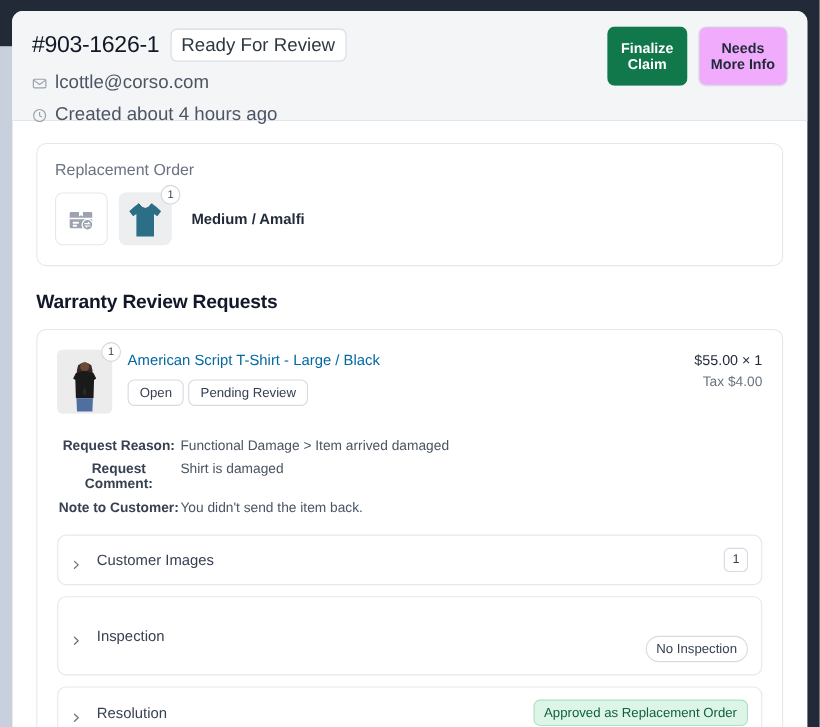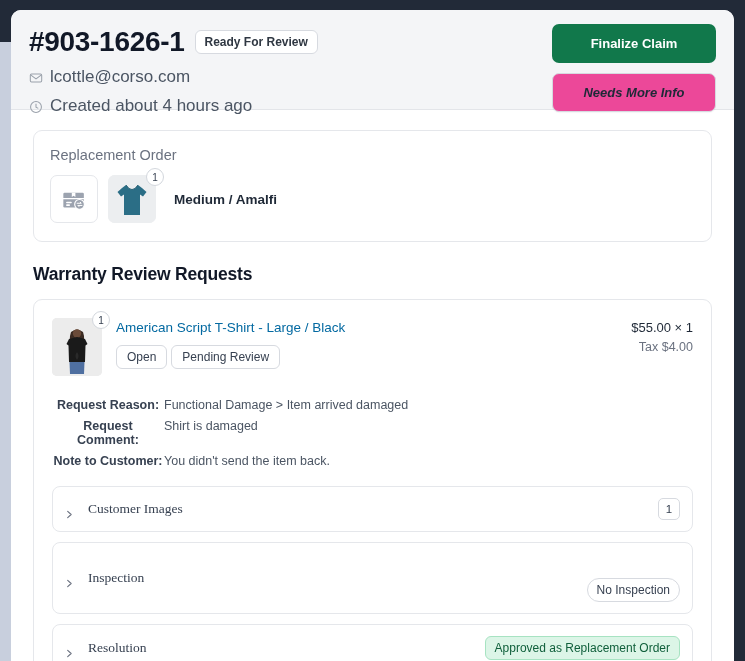--- a/index.html
+++ b/index.html
@@ -36,56 +36,54 @@
     border-bottom: 1px solid #e3e5e9;
     padding: 14px 18px 16px 18px;
     display: flex;
     justify-content: space-between;
     align-items: flex-start;
     height: 100px;
   }
   .hdr-left { padding-top: 2px; }
   .title-row { display: flex; align-items: center; gap: 10px; }
   .claim-id {
-    font-size: 28px; font-weight: bold; color: #111827;
+    font-size: 21px; font-weight: normal; color: #111827;
     letter-spacing: -0.3px;
   }
   .status-chip {
     background: #ffffff;
     border: 1px solid #d7dae0;
     border-radius: 6px;
     padding: 4px 9px;
-    font-size: 12px;
+    font-size: 17px;
     color: #2f3742;
     white-space: nowrap;
-    font-weight: bold;
   }
   .meta-line {
     display: flex; align-items: center; gap: 7px;
     margin-top: 9px;
     font-size: 17px;
     color: #4b5563;
   }
   .meta-line .ico { width: 14px; height: 14px; display: block; flex: 0 0 14px; color: #9aa1ab; }
-  .hdr-right { display: flex; flex-direction: column; gap: 10px; align-items: stretch; width: 164px; }
+  .hdr-right { display: flex; flex-direction: row; gap: 10px; align-items: stretch; width: 164px; }
   .btn {
     border-radius: 7px;
     font-size: 13px;
     font-weight: bold;
     padding: 11px 10px;
     text-align: center;
     cursor: pointer;
     border: 1px solid transparent;
   }
   .btn-primary { background: #11784b; color: #ffffff; }
   .btn-secondary {
-    background: #ec4899; color: #1f2937;
+    background: #f0abfc; color: #1f2937;
     border: 1px solid #d7dae0;
     box-shadow: 0 1px 1px rgba(16,24,40,0.04);
-    font-style: italic;
   }
 
   
   .content { padding: 20px 22px 0 22px; }
   .section-title {
     font-size: 17.5px;
     font-weight: bold;
     color: #111827;
     margin-bottom: 14px;
     letter-spacing: -0.2px;
@@ -183,21 +181,21 @@
     border-radius: 8px;
     padding: 11px 12px;
     display: flex;
     align-items: center;
     justify-content: space-between;
     background: #ffffff;
     min-height: 41px;
   }
   .acc-left { display: flex; align-items: center; gap: 14px; }
   .chev { width: 9px; height: 9px; display: block; color: #6b7280; }
-  .acc-label { font-size: 13.5px; color: #374151; font-family: Liberation Serif, serif; }
+  .acc-label { font-size: 13.5px; color: #374151; }
   .count-box {
     border: 1px solid #d7dae0;
     border-radius: 5px;
     min-width: 22px;
     height: 22px;
     display: flex; align-items: center; justify-content: center;
     font-size: 11.5px;
     color: #374151;
     padding: 0 5px;
   }

